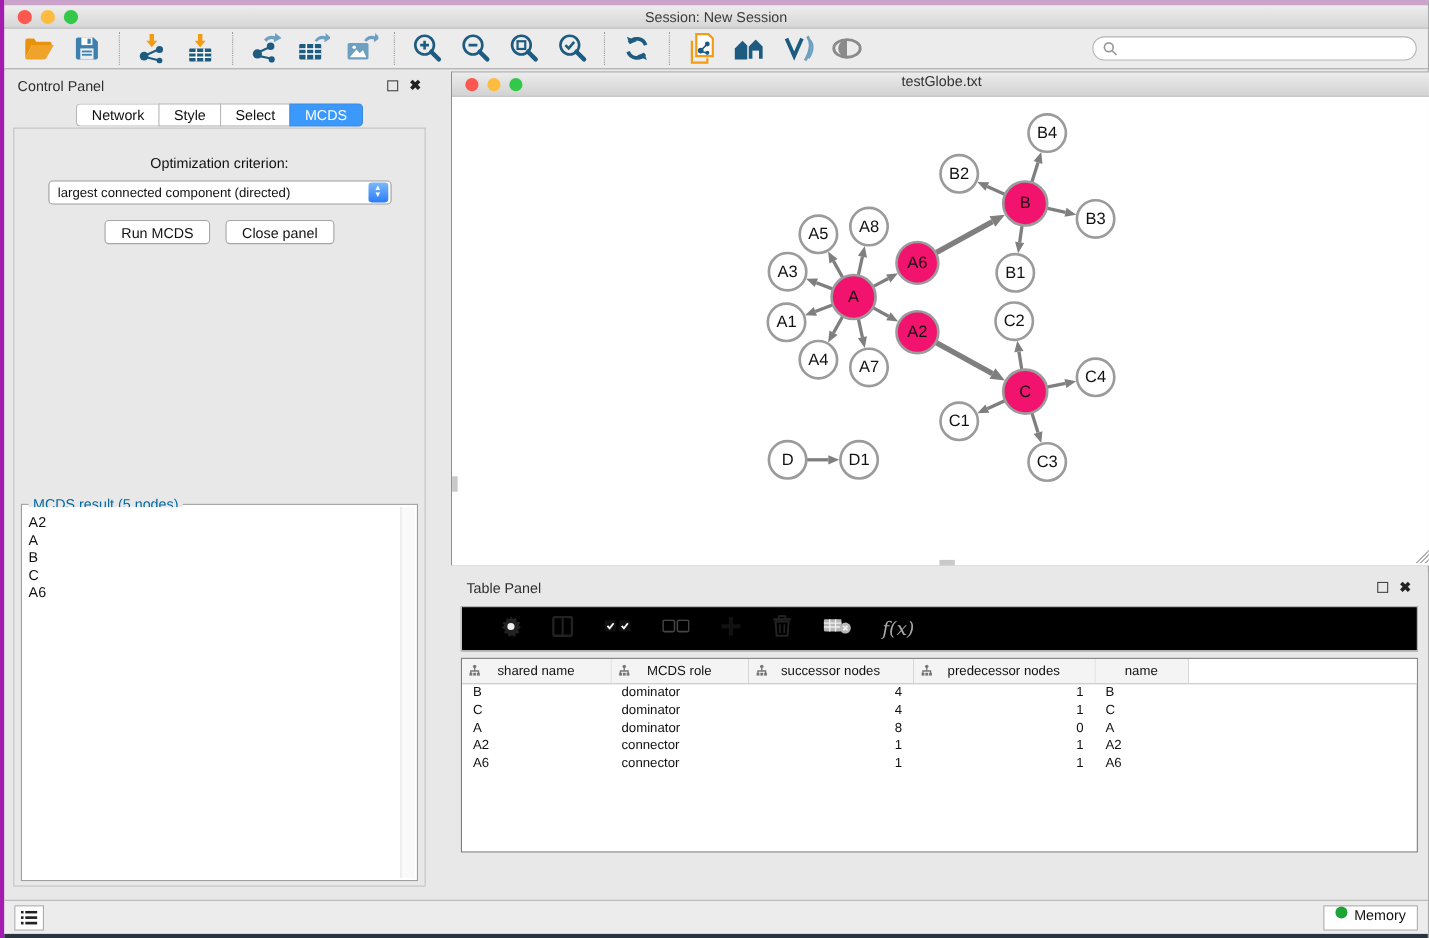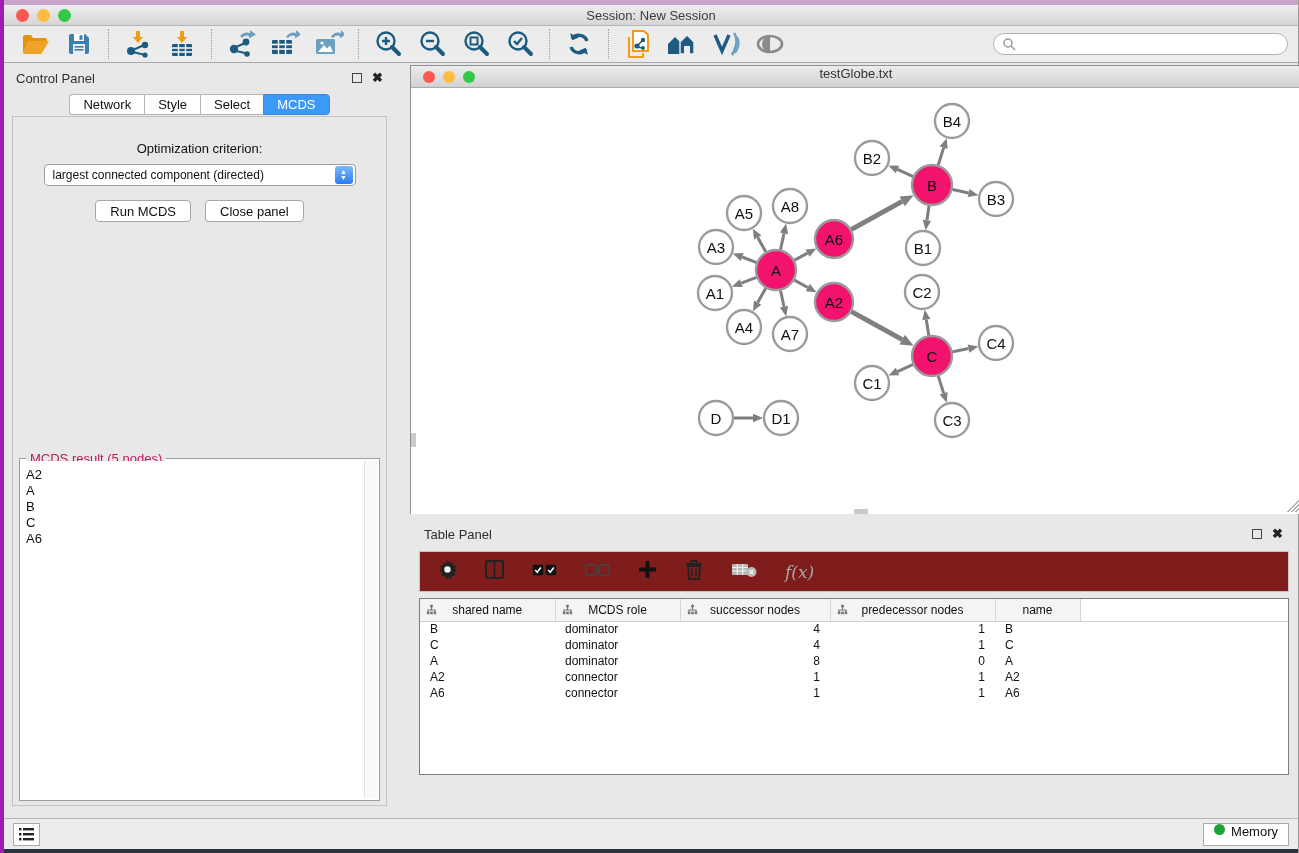--- a/index.html
+++ b/index.html
@@ -54,21 +54,21 @@
   .dd-stepper { width:18px; height:18px; margin-right:2px; border-radius:3px;
     background:linear-gradient(#7db8f9,#2a7cf7); display:flex; flex-direction:column;
     align-items:center; justify-content:center; color:#fff; font-size:7px; line-height:6px; }
   .cp-buttons { display:flex; justify-content:center; gap:14px; margin-top:14px; }
   .btn { height:22px; padding:0 14px; background:#fff; border:1px solid #a6a6a6;
     border-radius:4px; font-size:13px; color:#111; display:flex; align-items:center; }
 
   .groupbox { position:absolute; left:6px; right:6px; top:341px; bottom:4px;
     border:1px solid #9e9e9e; background:#fff; }
   .groupbox .legend { position:absolute; top:-8px; left:6px; background:#e8e8e8;
-    font-size:13px; padding:0 4px; color:#be185d; }
+    font-size:13px; padding:0 4px; color:#0369a1; }
   .result-list { position:absolute; inset:2px 16px 2px 2px; background:#fff;
     font-size:13px; color:#111; padding:6px 4px; line-height:16px; }
   .result-scroll { position:absolute; top:2px; right:2px; bottom:2px; width:13px;
     background:#fafafa; border-left:1px solid #e3e3e3; }
 
   
   .net-window { position:absolute; left:406px; top:1px; width:892px; height:449px;
     border:1px solid #8f8f8f; background:#fff; }
   .net-titlebar { height:22px; background:linear-gradient(#ececec,#d2d2d2);
     border-bottom:1px solid #aaa; position:relative; display:flex; align-items:flex-start; }
@@ -80,22 +80,22 @@
     background:
       linear-gradient(135deg, transparent 48%, #b0b0b0 48%, #b0b0b0 55%, transparent 55%),
       linear-gradient(135deg, transparent 65%, #b0b0b0 65%, #b0b0b0 72%, transparent 72%),
       linear-gradient(135deg, transparent 82%, #b0b0b0 82%, #b0b0b0 89%, transparent 89%); }
   .nub-left { position:absolute; left:0px; top:345px; width:5px; height:14px; background:#c9c9c9; }
   .nub-bottom { position:absolute; left:443px; bottom:0px; width:14px; height:5px; background:#c9c9c9; }
 
   
   .table-panel { position:absolute; left:405px; top:456px; right:0; bottom:0; background:#e8e8e8; }
   .tp-toolbar { position:absolute; left:10px; right:9px; top:31px; height:41px;
-    background:#7f1d1d; border:1px solid #c4c4c4; display:flex; align-items:center;
-    gap:28px; padding:0 18px; }
+    background:#000000; border:1px solid #c4c4c4; display:flex; align-items:center;
+    gap:28px; padding:0 35px; }
   .fx { font-family:"DejaVu Serif", serif; font-style:italic; font-size:17px; color:#a9a9a9; }
 
   .tp-table-wrap { position:absolute; left:10px; right:9px; top:78px; height:177px;
     background:#fff; border:1px solid #7d7d7d; overflow:hidden; }
   table.datatable { border-collapse:collapse; width:100%; table-layout:fixed; font-size:12px; }
   table.datatable th { height:22px; background:#f4f4f4; border-right:1px solid #d6d6d6;
     border-bottom:1px solid #cfcfcf; font-weight:normal; color:#111; position:relative;
     text-align:center; }
   table.datatable th.filler { background:#fff; border-right:none; }
   th .hicon { position:absolute; left:6px; top:5px; }

